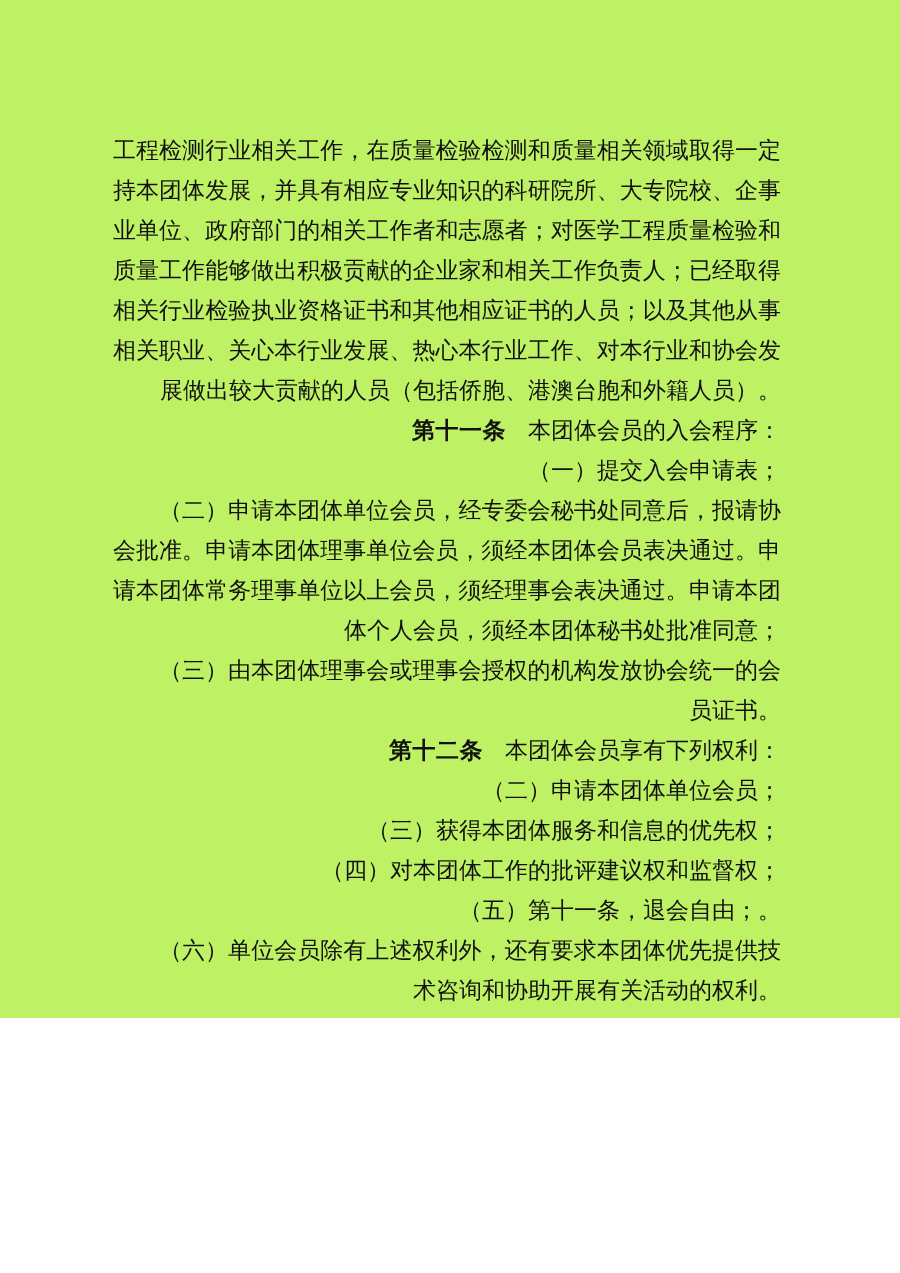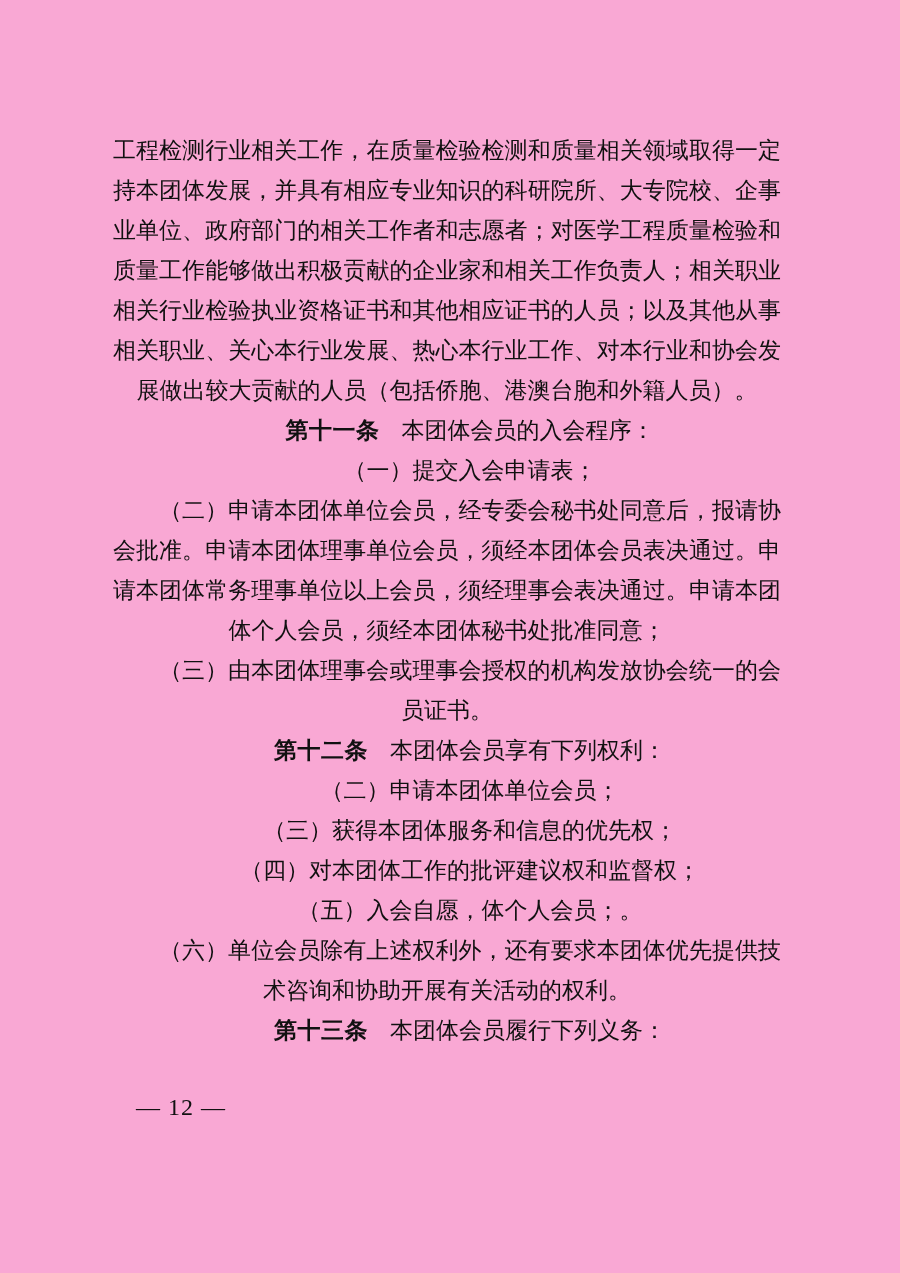--- a/index.html
+++ b/index.html
@@ -1,35 +1,35 @@
 <!DOCTYPE html>
 <html><head>
 <meta charset="utf-8">
 <style>
   html,body{margin:0;padding:0;background:#ffffff;}
   .page{
     position:relative;
     width:900px;
-    height:1273px;
-    background:#f9a8d4;
+    height:1018px;
+    background:#bef264;
     font-family:"Liberation Serif", serif;
     color:#111111;
     overflow:hidden;
   }
   .text-block{
     position:absolute;
     left:113px;
     top:131px;
     width:668px;
   }
   .line{
     height:40px;
     line-height:40px;
     font-size:23px;
-    text-align:center;
+    text-align:right;
     white-space:normal;
   }
   .line.indent{ padding-left:46px; }
   .line.fill{
     text-align:justify;
     text-align-last:justify;
   }
   .line b{
     font-weight:bold;
     margin-right:22px;
@@ -46,35 +46,35 @@
   }
 </style>
 </head>
 <body>
 
 <div class="page">
   <div class="text-block" id="text-block">
       <div class="line fill"><span>工程检测行业相关工作，在质量检验检测和质量相关领域取得一定</span></div>
       <div class="line fill"><span>持本团体发展，并具有相应专业知识的科研院所、大专院校、企事</span></div>
       <div class="line fill"><span>业单位、政府部门的相关工作者和志愿者；对医学工程质量检验和</span></div>
-      <div class="line fill"><span>质量工作能够做出积极贡献的企业家和相关工作负责人；相关职业</span></div>
+      <div class="line fill"><span>质量工作能够做出积极贡献的企业家和相关工作负责人；已经取得</span></div>
       <div class="line fill"><span>相关行业检验执业资格证书和其他相应证书的人员；以及其他从事</span></div>
       <div class="line fill"><span>相关职业、关心本行业发展、热心本行业工作、对本行业和协会发</span></div>
       <div class="line"><span>展做出较大贡献的人员（包括侨胞、港澳台胞和外籍人员）。</span></div>
       <div class="line indent"><b>第十一条</b><span>本团体会员的入会程序：</span></div>
       <div class="line indent"><span>（一）提交入会申请表；</span></div>
       <div class="line indent fill"><span>（二）申请本团体单位会员，经专委会秘书处同意后，报请协</span></div>
       <div class="line fill"><span>会批准。申请本团体理事单位会员，须经本团体会员表决通过。申</span></div>
       <div class="line fill"><span>请本团体常务理事单位以上会员，须经理事会表决通过。申请本团</span></div>
       <div class="line"><span>体个人会员，须经本团体秘书处批准同意；</span></div>
       <div class="line indent fill"><span>（三）由本团体理事会或理事会授权的机构发放协会统一的会</span></div>
       <div class="line"><span>员证书。</span></div>
       <div class="line indent"><b>第十二条</b><span>本团体会员享有下列权利：</span></div>
       <div class="line indent"><span>（二）申请本团体单位会员；</span></div>
       <div class="line indent"><span>（三）获得本团体服务和信息的优先权；</span></div>
       <div class="line indent"><span>（四）对本团体工作的批评建议权和监督权；</span></div>
-      <div class="line indent"><span>（五）入会自愿，体个人会员；。</span></div>
+      <div class="line indent"><span>（五）第十一条，退会自由；。</span></div>
       <div class="line indent fill"><span>（六）单位会员除有上述权利外，还有要求本团体优先提供技</span></div>
       <div class="line"><span>术咨询和协助开展有关活动的权利。</span></div>
       <div class="line indent"><b>第十三条</b><span>本团体会员履行下列义务：</span></div>
     </div>
   <div class="footer">— 12 —</div>
 </div>
 
 </body></html>

